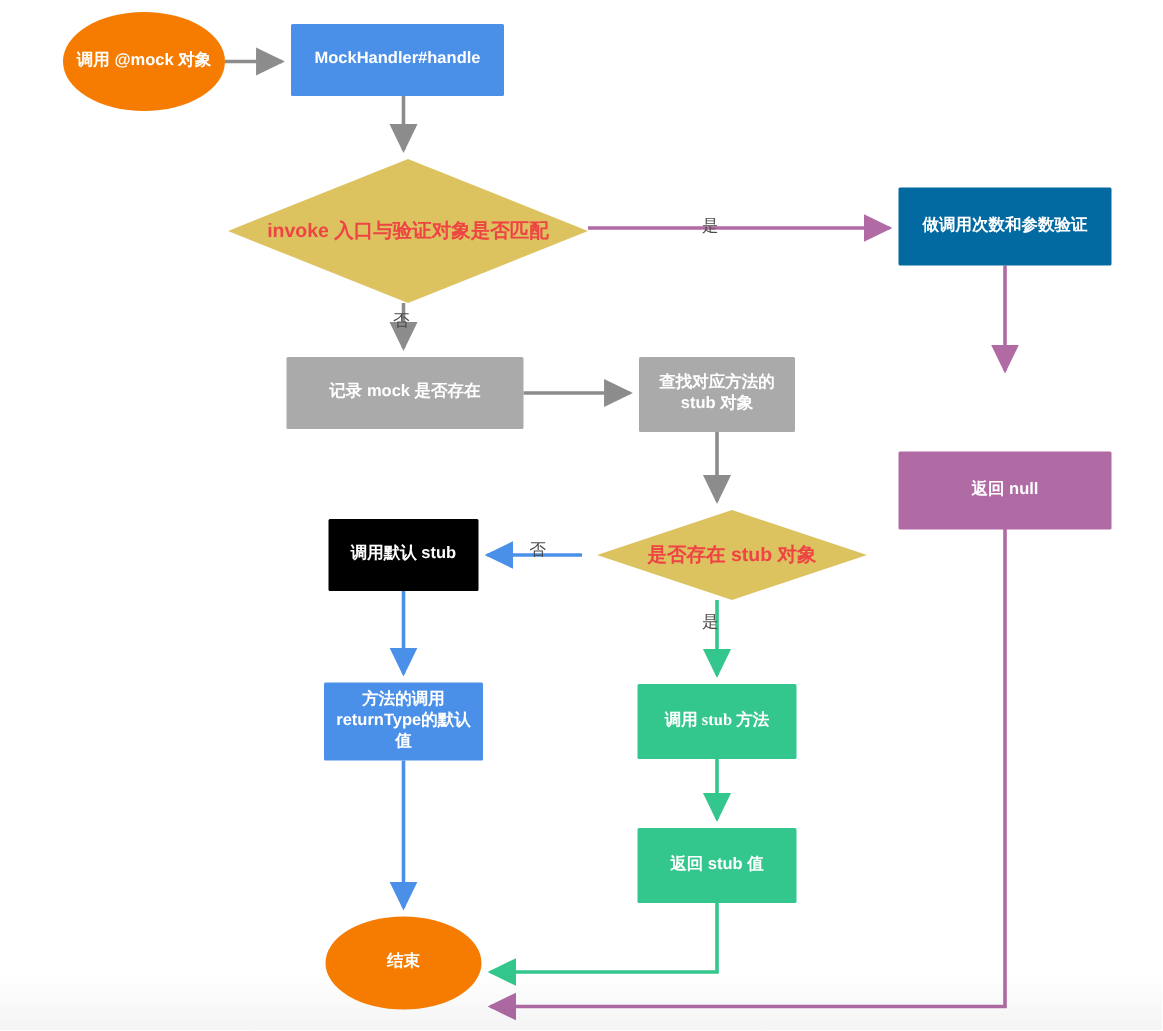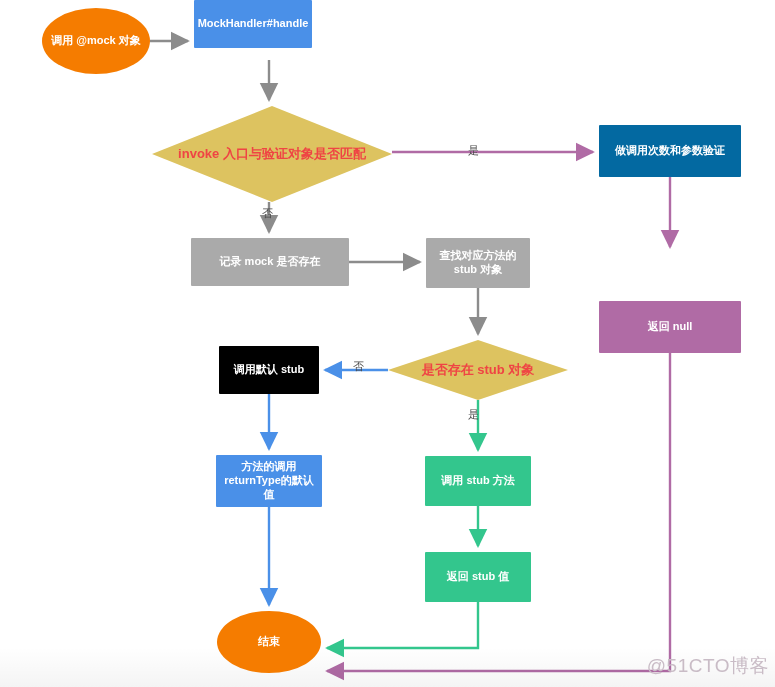--- a/index.html
+++ b/index.html
@@ -139,62 +139,61 @@
 
     <path d="M478,506 L478,546" stroke="#33c68d" stroke-width="2.4" fill="none" marker-end="url(#ah-green)"></path>
 
     <path d="M478,602 L478,648 L327,648" stroke="#33c68d" stroke-width="2.4" fill="none" marker-end="url(#ah-green)"></path>
   </svg>
 
   <div id="nodes-layer">
       <div class="node ellipse" style="left: 42px; top: 8px; width: 108px; height: 66px; background: rgb(245, 124, 0);">
         <span style="white-space: pre-line;">调用 @mock 对象</span>
       </div>
-      <div class="node rect" style="left: 194px; top: 0; width: 118px; height: 48px; background: rgb(74, 144, 232);">
+      <div class="node rect" style="left: 194px; top: 16px; width: 142px; height: 48px; background: rgb(74, 144, 232);">
         <span style="white-space: pre-line;">MockHandler#handle</span>
       </div>
       <div class="diamond-wrap" style="left: 152px; top: 106px; width: 240px; height: 96px;"><svg width="240" height="96" viewBox="0 0 240 96">
           <polygon points="120,0 240,48 120,96 0,48" fill="#ddc360"></polygon>
         </svg><div class="dlabel">invoke 入口与验证对象是否匹配</div></div>
       <div class="node rect" style="left: 599px; top: 125px; width: 142px; height: 52px; background: #0369a1;">
         <span style="white-space: pre-line;">做调用次数和参数验证</span>
       </div>
       <div class="node rect" style="left: 599px; top: 253px; width: 142px; height: 52px; background: rgb(176, 107, 165); margin-top: 48px;">
         <span style="white-space: pre-line;">返回 null</span>
       </div>
       <div class="node rect" style="left: 191px; top: 238px; width: 158px; height: 48px; background: rgb(170, 170, 170);">
         <span style="white-space: pre-line;">记录 mock 是否存在</span>
       </div>
       <div class="node rect" style="left: 426px; top: 238px; width: 104px; height: 50px; background: rgb(170, 170, 170);">
         <span style="white-space: pre-line;">查找对应方法的
 stub 对象</span>
       </div>
-      <div class="diamond-wrap" style="left: 388px; top: 340px; width: 180px; height: 60px;"><svg width="180" height="60" viewBox="0 0 180 60">
+      <div class="diamond-wrap" style="left: 398px; top: 340px; width: 180px; height: 60px;"><svg width="180" height="60" viewBox="0 0 180 60">
           <polygon points="90,0 180,30 90,60 0,30" fill="#ddc360"></polygon>
         </svg><div class="dlabel">是否存在 stub 对象</div></div>
       <div class="node rect" style="left: 219px; top: 346px; width: 100px; height: 48px; background: #000000;">
         <span style="white-space: pre-line;">调用默认 stub</span>
       </div>
       <div class="node rect" style="left: 216px; top: 455px; width: 106px; height: 52px; background: rgb(74, 144, 232);">
         <span style="white-space: pre-line;">方法的调用
 returnType的默认
 值</span>
       </div>
       <div class="node rect" style="left: 425px; top: 456px; width: 106px; height: 50px; background: rgb(51, 198, 141);">
-        <span style="white-space: pre-line;">调用 stub 方法</span>
+        <span style="white-space: pre-line; font-family: Liberation Serif, serif;">调用 stub 方法</span>
       </div>
       <div class="node rect" style="left: 425px; top: 552px; width: 106px; height: 50px; background: rgb(51, 198, 141);">
         <span style="white-space: pre-line;">返回 stub 值</span>
       </div>
       <div class="node ellipse" style="left: 217px; top: 611px; width: 104px; height: 62px; background: rgb(245, 124, 0);">
         <span style="white-space: pre-line;">结束</span>
       </div>
     </div>
 
   <div id="edge-labels-layer">
       <div class="edge-label" style="left: 468px; top: 143px;">是</div>
       <div class="edge-label" style="left: 262px; top: 206px;">否</div>
       <div class="edge-label" style="left: 353px; top: 359px;">否</div>
       <div class="edge-label" style="left: 468px; top: 407px;">是</div>
     </div>
 
-  <div class="watermark">@51CTO博客</div>
 </div>
 
 </body></html>

